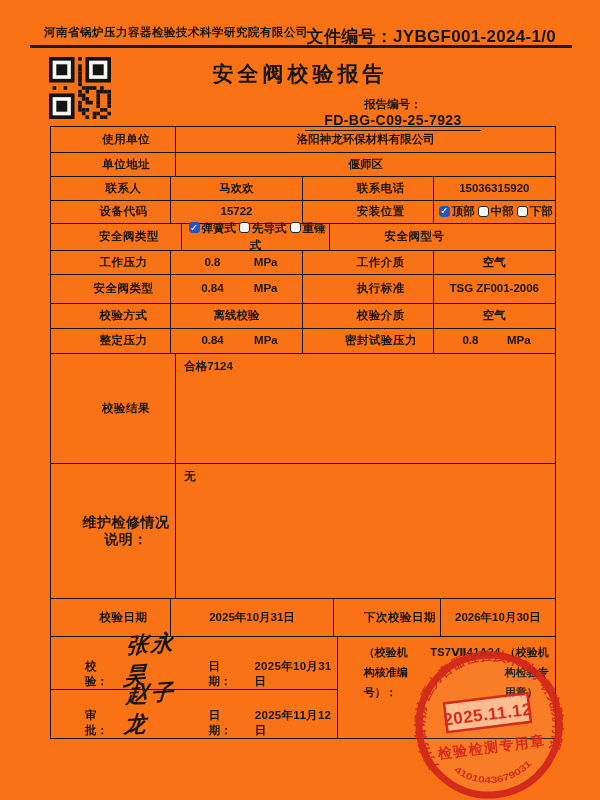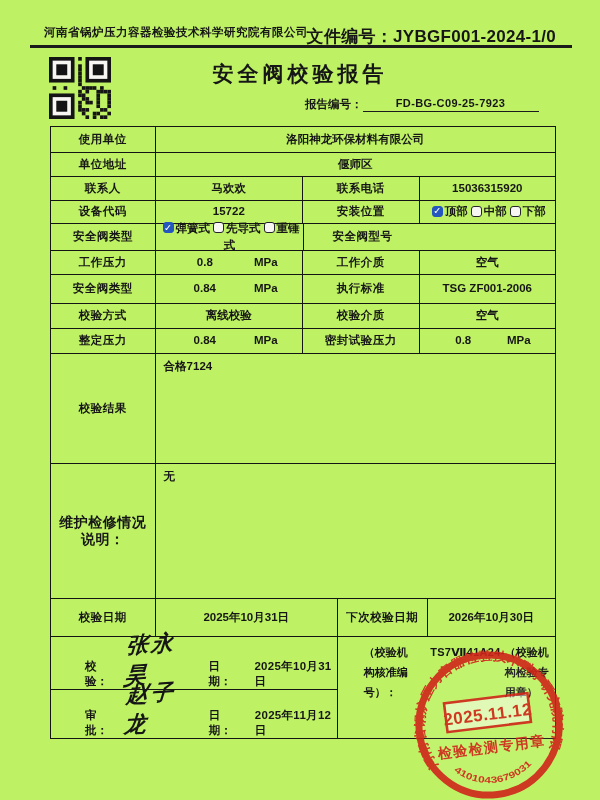--- a/index.html
+++ b/index.html
@@ -6,21 +6,21 @@
   body{
     width:600px;height:800px;
     background:#eceae6;
     font-family:"Liberation Sans","DejaVu Sans",sans-serif;
     color:#161616;
     position:relative;
     overflow:hidden;
   }
   .page{
     position:absolute;inset:0;
-    background:#bef264;
+    background:#f97316;
   }
   
   .hdr-company{
     position:absolute;left:44px;top:25px;
     font-size:11.5px;font-weight:800;letter-spacing:.5px;
   }
   .hdr-doc{
     position:absolute;right:44px;top:25px;
     font-size:17px;font-weight:800;letter-spacing:.3px;
   }
@@ -29,27 +29,27 @@
     background:#1b1b1b;
   }
   .qr{
     position:absolute;left:47px;top:57px;width:66px;height:62px;
   }
   .title{
     position:absolute;left:0;right:0;top:60px;
     text-align:center;font-size:21px;font-weight:800;letter-spacing:4px;
   }
   .repno{
-    position:absolute;left:305px;top:97px;display:flex;align-items:flex-start;
-    font-size:11.5px;font-weight:800;
+    position:absolute;left:305px;top:97px;display:flex;align-items:center;
+    font-size:11.5px;font-weight:800;flex-direction:column;
   }
   .repno .val{
     display:inline-block;min-width:168px;text-align:center;
     border-bottom:1.6px solid #1b1b1b;padding:0 4px 2px 4px;
-    font-size:11px;font-weight:800;letter-spacing:.4px;
+    font-size:14px;font-weight:800;letter-spacing:.4px;
   }
   
   .tbl{
     position:absolute;left:50px;top:126px;width:506px;
     border:1.7px solid #141414;
     box-sizing:border-box;
     background:transparent;
   }
   .row{display:flex;border-bottom:1.7px solid #141414;box-sizing:border-box;}
   .row:last-child{border-bottom:none;}
@@ -57,21 +57,21 @@
     box-sizing:border-box;
     border-right:1.7px solid #141414;
     display:flex;align-items:center;justify-content:center;
     font-size:11.5px;font-weight:800;
     text-align:center;line-height:1.18;
     padding:1px 2px;
   }
   .c:last-child{border-right:none;}
   .w-l1{width:105px;} .w-v1{width:148px;} .w-l2{width:117px;} .w-v2{width:136px;}
   .wide{width:401px;}
-  .lab{letter-spacing:.5px;}
+  .lab{letter-spacing:.5px;margin-left:26px;}
   .pcell{display:flex;align-items:center;padding:0;}
   .pcell .pv{flex:1;text-align:center;}
   .pcell .pu{width:48px;text-align:left;font-weight:800;}
   .topleft{align-items:flex-start;justify-content:flex-start;text-align:left;padding:6px 8px;}
   .small-lab{font-size:14px;}
   
   .optwrap{display:inline;line-height:1.5;}
   .opt{white-space:nowrap;}
   .cb{
     display:inline-block;width:11px;height:11px;

